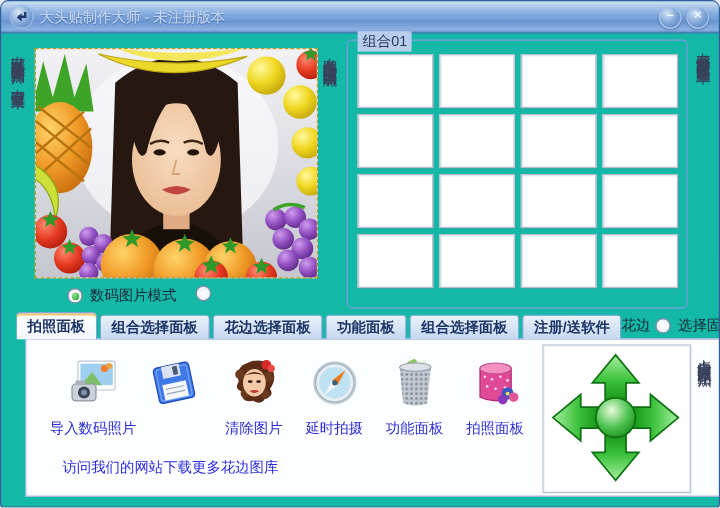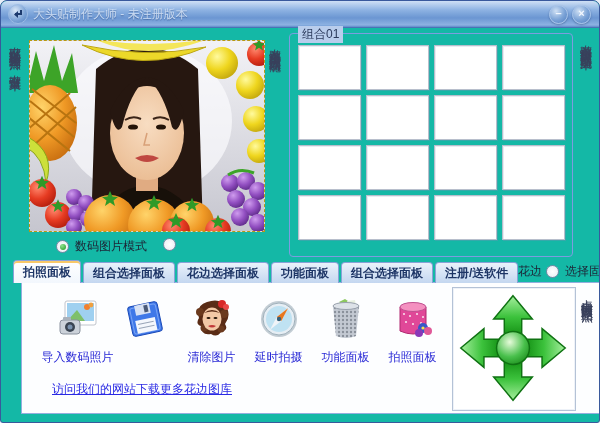--- a/index.html
+++ b/index.html
@@ -58,21 +58,21 @@
   .tab.active{background:linear-gradient(#ffffff,#f2f7fd);height:22px;line-height:22px;
        box-shadow:inset 0 2px 0 #f8c868;}
   
   .panel{position:absolute;left:8px;top:281px;width:584px;height:132px;background:#fdfeff;
          border:1px solid #93aede;box-sizing:border-box;z-index:2;margin-left:12px;}
   .toolbar{position:absolute;left:22px;top:14px;display:flex;}
   .tool{width:67px;display:flex;flex-direction:column;align-items:center;cursor:pointer;}
   .tool .ticon{width:44px;height:44px;display:flex;align-items:center;justify-content:center;}
   .tool .tlabel{margin-top:8px;font-size:12px;color:#2a2ad6;white-space:nowrap;}
   .weblink{position:absolute;left:30px;top:98px;font-size:12px;color:#2a2ae4;
-           text-decoration:underline;cursor:pointer;}
+           cursor:pointer;}
   .dpadbox{position:absolute;left:430px;top:4px;width:122px;height:122px;background:#fff;
            border:1px solid #b4c2d6;box-shadow:inset 0 0 0 1px #eef2f8;}
   .dpadcaption{position:absolute;left:558px;top:7px;height:118px;}
 </style>
 </head>
 <body>
 
 <div class="window">
 
   <div class="titlebar">

